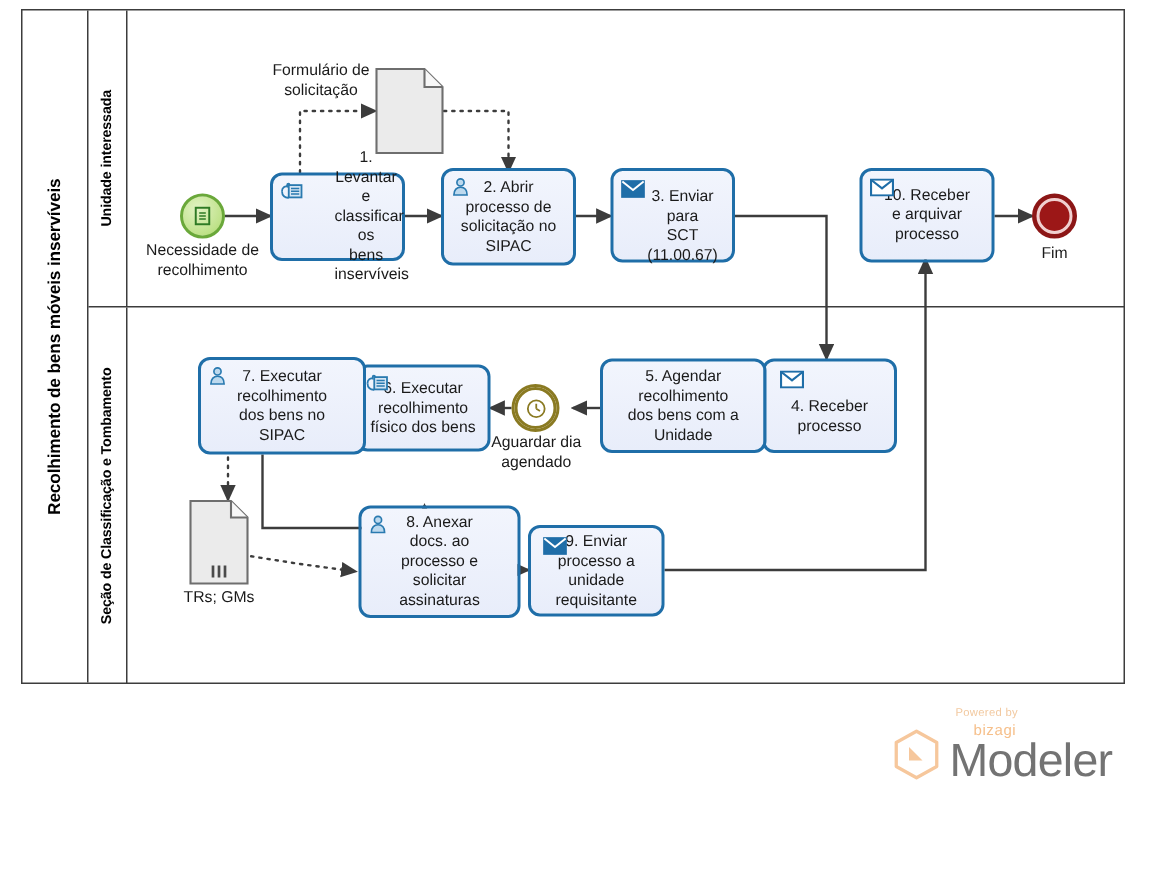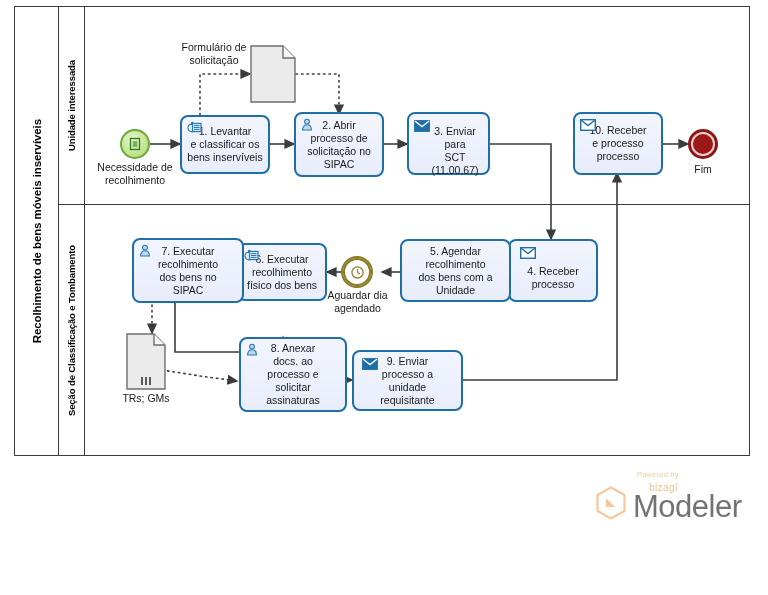--- a/index.html
+++ b/index.html
@@ -278,21 +278,21 @@
     <svg width="46" height="58" viewBox="0 0 46 58">
       <path d="M1,1 H33 L45,13 V57 H1 Z" fill="#ebebeb" stroke="#6e6e6e" stroke-width="1.4"></path>
       <path d="M33,1 V13 H45" fill="#f7f7f7" stroke="#6e6e6e" stroke-width="1.4"></path>
     </svg>
   </div>
   <div class="dataobj-caption" style="left:178px; top:41px; width:72px;">
     <span>Formulário de</span><br>
     <span>solicitação</span>
   </div>
 
-  <div class="task" style="left:180px; top:115px; width:90px; height:59px;">
+  <div class="task" style="left:180px; top:115px; width:90px; height:59px;padding-left:41px;">
     <span class="task-icon">
       <svg width="15" height="13" viewBox="0 0 15 13">
         <path d="M1,6.5 C1,4 3,3 4.5,3.4 L4.5,2.2 C4.5,1.2 6,1.2 6,2.2 L6,3.2" fill="none" stroke="#2a7ab0" stroke-width="1.2"></path>
         <rect x="5.5" y="2.4" width="8.5" height="8.2" fill="#d6e6f4" stroke="#2a7ab0" stroke-width="1.2"></rect>
         <line x1="7" y1="4.6" x2="12.5" y2="4.6" stroke="#2a7ab0" stroke-width="1"></line>
         <line x1="7" y1="6.5" x2="12.5" y2="6.5" stroke="#2a7ab0" stroke-width="1"></line>
         <line x1="7" y1="8.4" x2="12.5" y2="8.4" stroke="#2a7ab0" stroke-width="1"></line>
         <path d="M1,6.5 C1,9.5 3,11 5.5,10.8" fill="none" stroke="#2a7ab0" stroke-width="1.2"></path>
       </svg>
     </span>
@@ -333,21 +333,21 @@
 
   <div class="task" style="left:573px; top:112px; width:90px; height:63px;">
     <span class="task-icon" style="top:5px;">
       <svg width="16" height="12" viewBox="0 0 16 12">
         <rect x="0.7" y="0.7" width="14.6" height="10.6" fill="#ffffff" stroke="#1f6ea8" stroke-width="1.4"></rect>
         <path d="M0.9,1 L8,6.6 L15.1,1" fill="none" stroke="#1f6ea8" stroke-width="1.4"></path>
       </svg>
     </span>
     <span class="label">
       <span>10. Receber</span><br>
-      <span>e processo</span><br>
+      <span>e arquivar</span><br>
       <span>processo</span>
     </span>
   </div>
 
   <div class="event end" style="left:688px; top:129px;">
     <div class="inner-ring"></div>
   </div>
   <div class="event-caption" style="left:673px; top:163px; width:60px;">Fim</div>
 
   <div class="task" style="left:508px; top:239px; width:90px; height:63px;">
@@ -439,21 +439,21 @@
     </span>
     <span class="label">
       <span>8. Anexar</span><br>
       <span>docs. ao</span><br>
       <span>processo e</span><br>
       <span>solicitar</span><br>
       <span>assinaturas</span>
     </span>
   </div>
 
-  <div class="task" style="left:352px; top:350px; width:111px; height:61px;">
+  <div class="task" style="left:352px; top:350px; width:91px; height:61px;">
     <span class="task-icon" style="top:6px; left:8px;">
       <svg width="16" height="12" viewBox="0 0 16 12">
         <rect x="0.7" y="0.7" width="14.6" height="10.6" fill="#1f6ea8" stroke="#1f6ea8" stroke-width="1.2"></rect>
         <path d="M0.9,1 L8,6.6 L15.1,1" fill="none" stroke="#ffffff" stroke-width="1.3"></path>
       </svg>
     </span>
     <span class="label">
       <span>9. Enviar</span><br>
       <span>processo a</span><br>
       <span>unidade</span><br>

